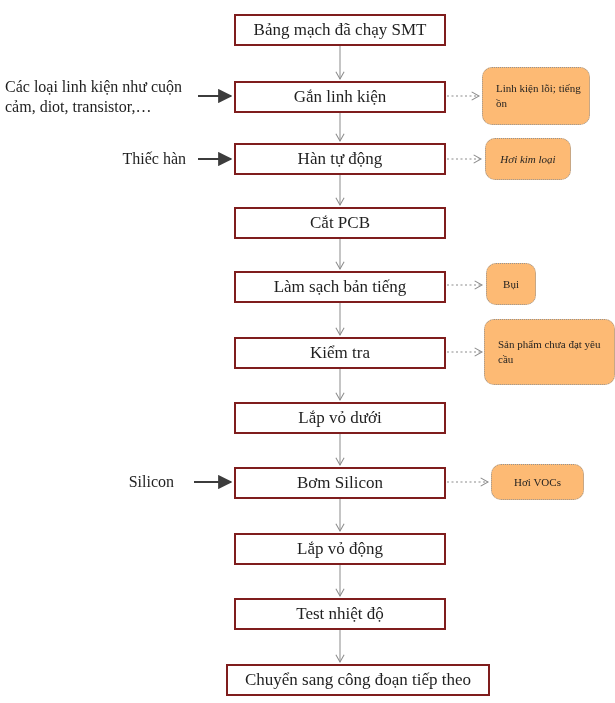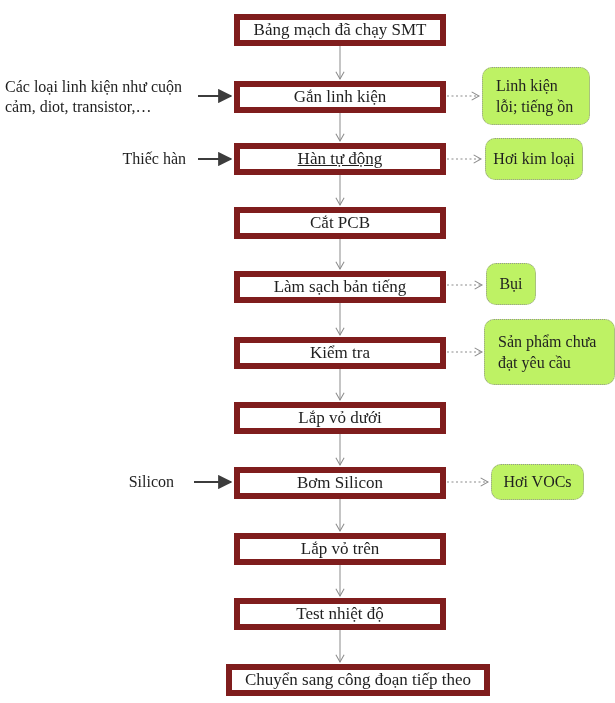--- a/index.html
+++ b/index.html
@@ -3,28 +3,28 @@
 <meta charset="utf-8">
 <style>
   html,body { margin:0; padding:0; background:#ffffff; }
   .canvas {
     position:relative; width:615px; height:703px; background:#ffffff;
     font-family:"Liberation Serif", serif; color:#1f1f1f; overflow:hidden;
   }
   .arrow-layer { position:absolute; left:0; top:0; width:615px; height:703px; }
   .pbox {
     position:absolute; left:234px; width:212px; height:32px;
-    border:6px solid #7f1d1d; border-radius:0; background:#ffffff;
+    border:2px solid #7f1d1d; border-radius:0; background:#ffffff;
     display:flex; align-items:center; justify-content:center;
     font-size:17px; box-sizing:border-box; white-space:nowrap;
   }
   .obox {
     position:absolute; border:1px dotted #949494; border-radius:10px;
-    background:#bef264; display:flex; align-items:center;
-    font-size:16px; line-height:1.32; box-sizing:border-box;
+    background:#fdba74; display:flex; align-items:center;
+    font-size:11px; line-height:1.32; box-sizing:border-box;
   }
   .obox.center { justify-content:center; text-align:center; padding:0 4px; }
   .obox.left   { text-align:left; padding:0 6px 0 13px; }
   .ilabel { position:absolute; font-size:16px; line-height:1.25; }
   .ilabel.right { text-align:right; }
 </style>
 </head>
 <body>
 
 <div class="canvas">
@@ -62,33 +62,33 @@
 
     <g stroke="#3c3c3c" stroke-width="2.2" fill="none">
       <line x1="198" y1="96" x2="231" y2="96" marker-end="url(#solidTri)"></line>
       <line x1="198" y1="159" x2="231" y2="159" marker-end="url(#solidTri)"></line>
       <line x1="194" y1="482" x2="231" y2="482" marker-end="url(#solidTri)"></line>
     </g>
   </svg>
 
   <div class="pbox" style="top:14px;">Bảng mạch đã chạy SMT</div>
   <div class="pbox" style="top:81px;">Gắn linh kiện</div>
-  <div class="pbox" style="top:143px;text-decoration:underline;">Hàn tự động</div>
+  <div class="pbox" style="top:143px;">Hàn tự động</div>
   <div class="pbox" style="top:207px;">Cắt PCB</div>
   <div class="pbox" style="top:271px;">Làm sạch bản tiếng</div>
   <div class="pbox" style="top:337px;">Kiểm tra</div>
   <div class="pbox" style="top:402px;">Lắp vỏ dưới</div>
   <div class="pbox" style="top:467px;">Bơm Silicon</div>
-  <div class="pbox" style="top:533px;">Lắp vỏ trên</div>
+  <div class="pbox" style="top:533px;">Lắp vỏ động</div>
   <div class="pbox" style="top:598px;font-family:Liberation Serif, serif;">Test nhiệt độ</div>
   <div class="pbox" style="top:664px; left:226px; width:264px;">Chuyển sang công đoạn tiếp theo</div>
 
   <div class="ilabel" style="left:5px; top:77px; width:195px;">Các loại linh kiện như cuộn cảm, diot, transistor,…</div>
   <div class="ilabel right" style="left:98px; top:149px; width:88px;">Thiếc hàn</div>
   <div class="ilabel right" style="left:98px; top:472px; width:76px;">Silicon</div>
 
   <div class="obox left" style="left:482px; top:67px;  width:108px; height:58px;">Linh kiện lỗi; tiếng ồn</div>
-  <div class="obox center" style="left:485px; top:138px; width:98px; height:42px;">Hơi kim loại</div>
+  <div class="obox center" style="left:485px; top:138px; width:86px; height:42px;font-style:italic;">Hơi kim loại</div>
   <div class="obox center" style="left:486px; top:263px; width:50px;  height:42px;">Bụi</div>
   <div class="obox left" style="left:484px; top:319px; width:131px; height:66px;">Sản phẩm chưa đạt yêu cầu</div>
   <div class="obox center" style="left:491px; top:464px; width:93px;  height:36px;">Hơi VOCs</div>
 
 </div>
 
 </body></html>

